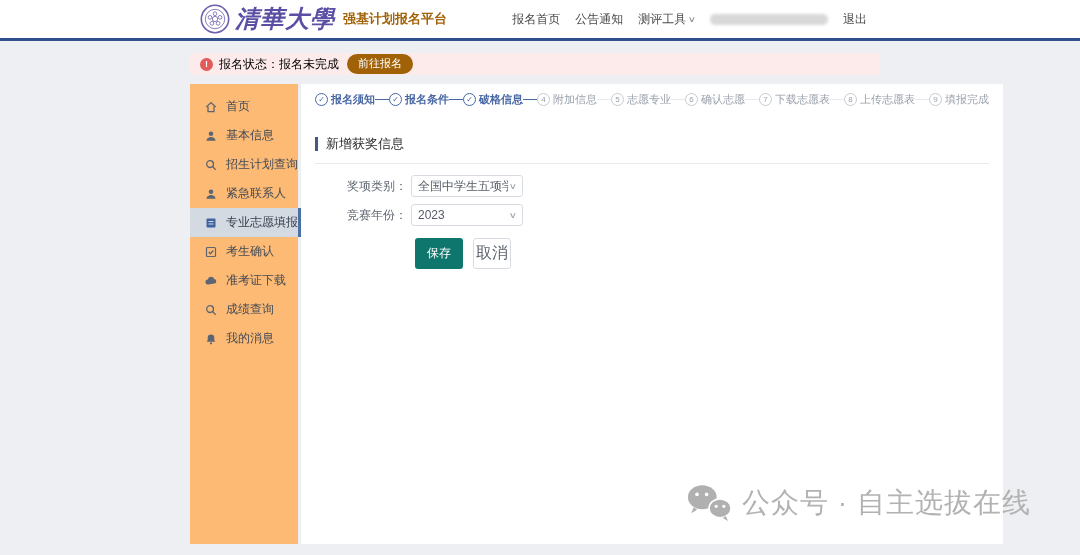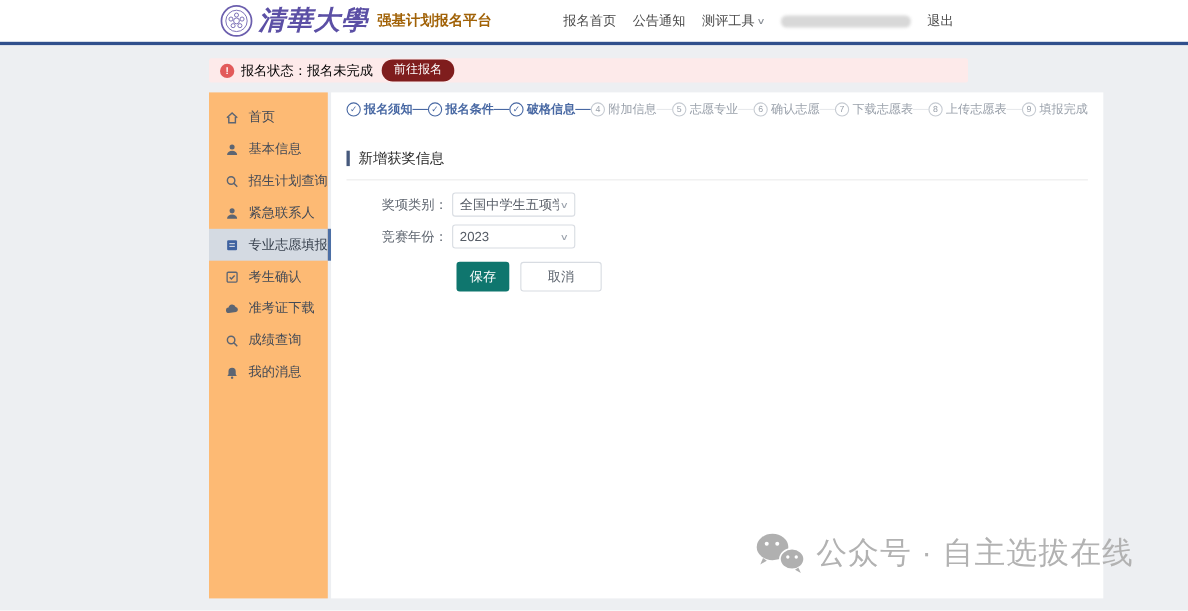--- a/index.html
+++ b/index.html
@@ -25,21 +25,21 @@
   nav { margin-left:auto; margin-right:213px; display:flex; align-items:center; gap:15px; font-size:12px; color:#4a4a4a; }
   nav a { color:#4a4a4a; text-decoration:none; cursor:pointer; white-space:nowrap; display:flex; align-items:center; gap:3px; }
   .nav-chev { font-size:8px; color:#8a8f96; transform:scaleX(1.4); }
   .redacted { width:118px; height:11px; background:#d8d8d8; border-radius:5px; filter:blur(1.5px); }
   
   .container { width:690px; margin:12px 0 0 190px; }
   .alert { height:22px; background:#fdeaea; border-radius:2px; display:flex; align-items:center; padding:0 10px; }
   .alert-icon { width:13px; height:13px; min-width:13px; border-radius:50%; background:#e25a5a; color:#fff;
     font-size:9px; font-weight:bold; display:flex; align-items:center; justify-content:center; font-style:normal; }
   .alert-text { color:#000000; font-size:12px; margin-left:6px; }
-  .alert-btn { margin-left:8px; background:#7f1d1d; color:#fff; border:none; border-radius:10px;
+  .alert-btn { margin-left:8px; background:#a16207; color:#fff; border:none; border-radius:10px;
     font-size:11px; padding:3px 11px; cursor:pointer; line-height:1.2; }
   
   .content { display:flex; margin-top:9px; height:460px; gap:3px; }
   aside { width:113px; background:#fdba74; padding-top:8px; }
   .side-item { height:29px; display:flex; align-items:center; padding-left:15px; gap:8px;
     font-size:12px; color:#434a56; cursor:pointer; position:relative; white-space:nowrap; }
   .side-item .sicon { width:13px; height:13px; color:#5d6572; display:flex; align-items:center; }
   .side-item .sicon svg { width:12px; height:12px; }
   .side-item.active { background:#d4dae2; color:#37404d; }
   .side-item.active .sicon { color:#3f62a0; }
@@ -63,21 +63,21 @@
   
   .form { margin-top:11px; font-size:12px; color:#5f6670; }
   .frow { display:flex; align-items:center; margin-bottom:7px; }
   .frow label { width:96px; text-align:right; padding-right:4px; }
   .select { width:112px; height:22px; border:1px solid #d8dce2; border-radius:3px; display:flex;
     align-items:center; padding:0 6px; background:#fff; cursor:pointer; }
   .sel-val { flex:1; overflow:hidden; white-space:nowrap; font-size:12px; color:#565c66; }
   .chev { color:#9ca3ad; font-size:8px; transform:scaleX(1.4); margin-left:2px; }
   .btn-row { margin-top:12px; margin-left:100px; display:flex; gap:10px; }
   .btn-save { background:#0f766e; color:#fff; border:none; border-radius:3px; font-size:12px; padding:5px 12px; cursor:pointer; }
-  .btn-cancel { background:#fff; color:#5f6670; border:1px solid #d8dce2; border-radius:3px; font-size:12px; padding:4px 24px; cursor:pointer; }
+  .btn-cancel { background:#fff; color:#5f6670; border:1px solid #d8dce2; border-radius:3px; font-size:16px; padding:4px 2px; cursor:pointer; }
   
   .watermark { position:absolute; left:686px; top:482px; display:flex; align-items:center; gap:10px;
     color:#b2b2b2; font-size:28px; letter-spacing:1px; white-space:nowrap; }
   .watermark svg { width:46px; height:42px; }
 </style>
 </head>
 <body>
 
 <header>
   <div class="logo">

